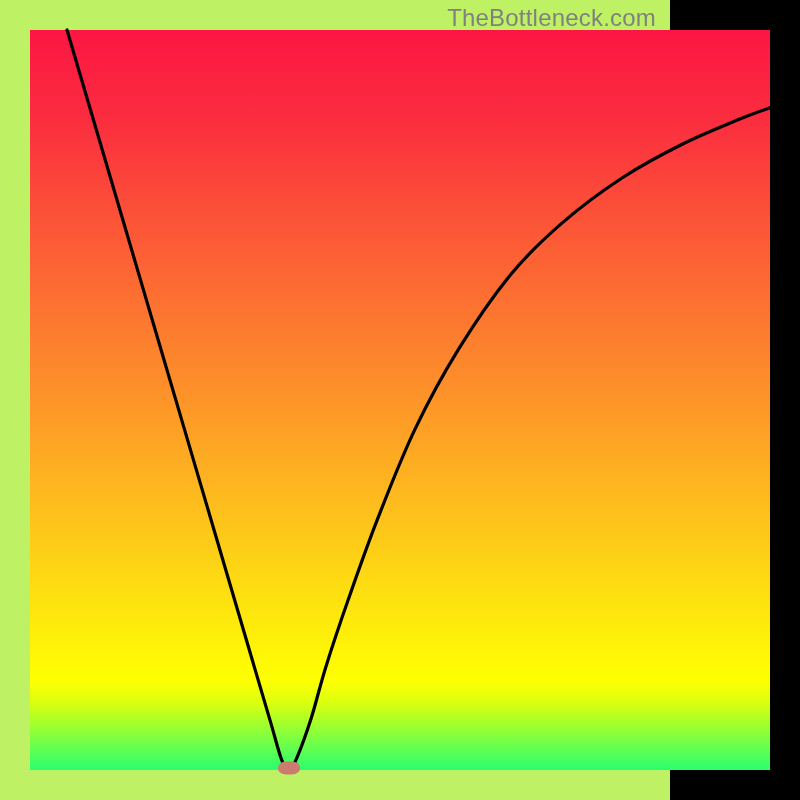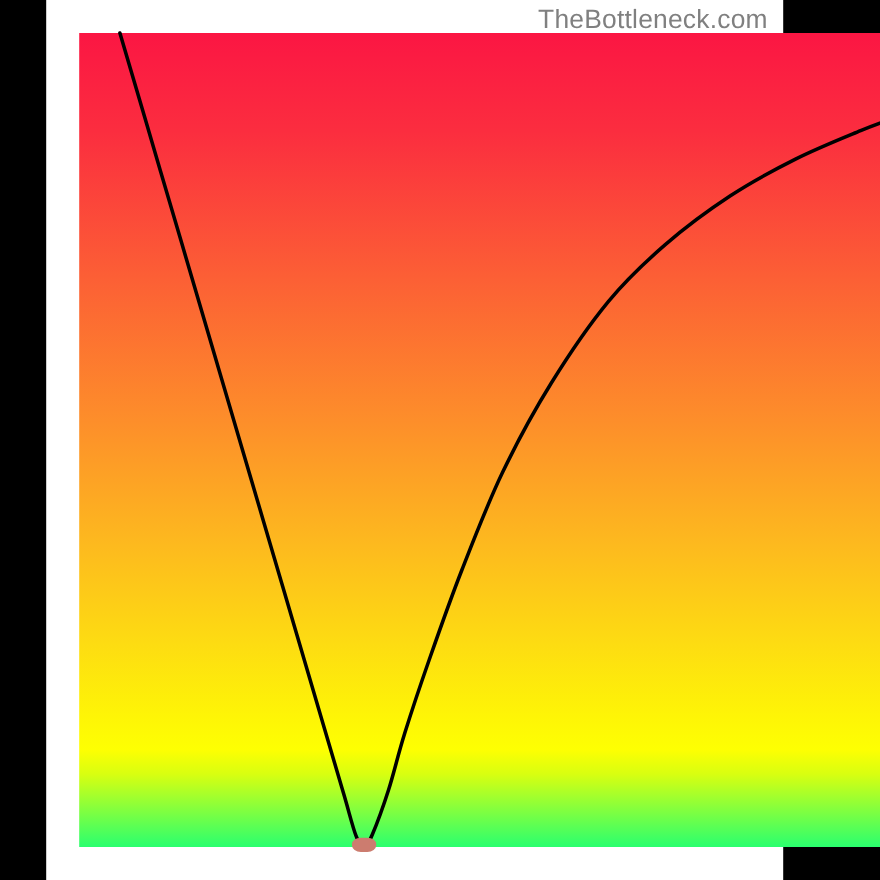--- a/index.html
+++ b/index.html
@@ -8,22 +8,21 @@
     width: 800px;
     height: 800px;
     overflow: hidden;
     background: #000;
     font-family: Arial, Helvetica, sans-serif;
   }
   .frame {
     position: relative;
     width: 670px;
     height: 800px;
-    background: #ffffff;
-    margin-left: 42px;
+    background: #bef264;
   }
   .plot-area {
     position: absolute;
     left: 30px;
     top: 30px;
     width: 740px;
     height: 740px;
     
     background: linear-gradient(
       to bottom,

